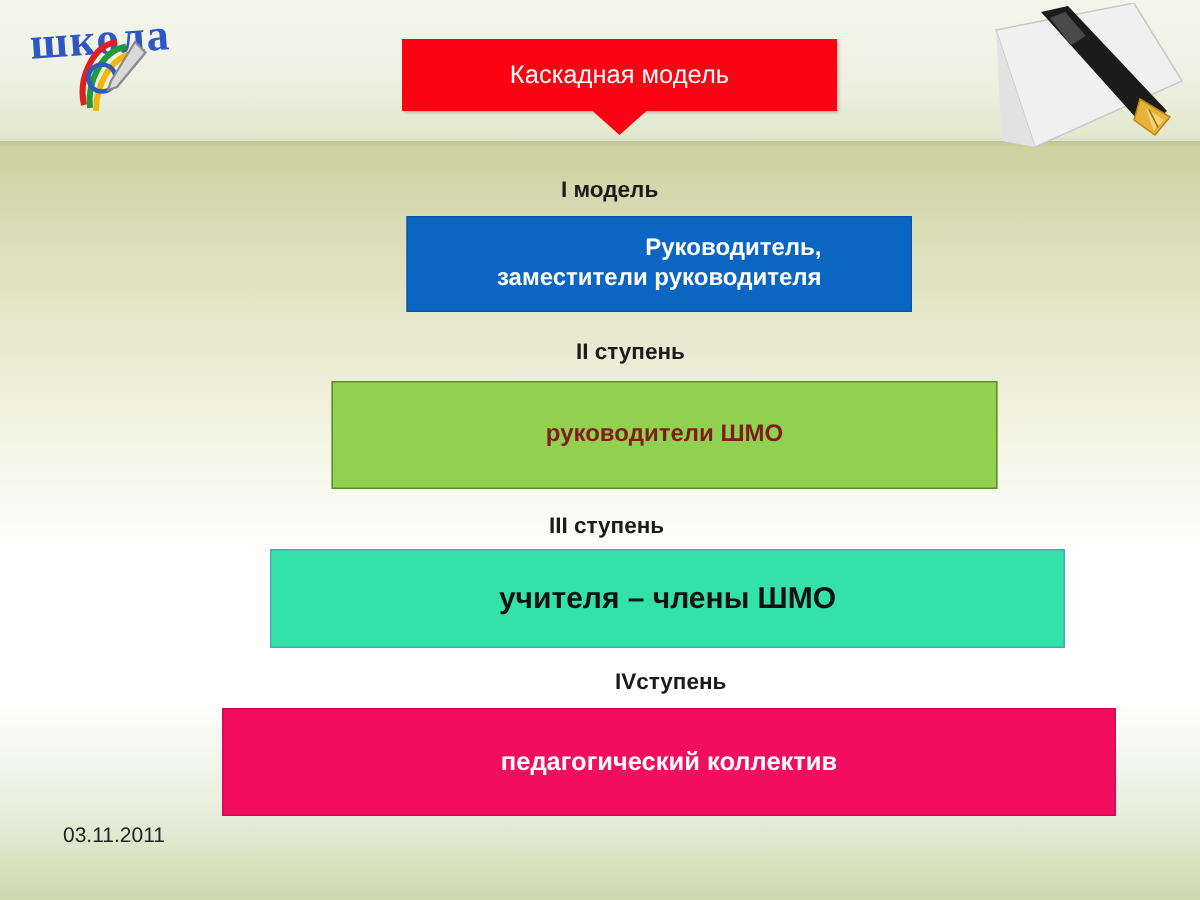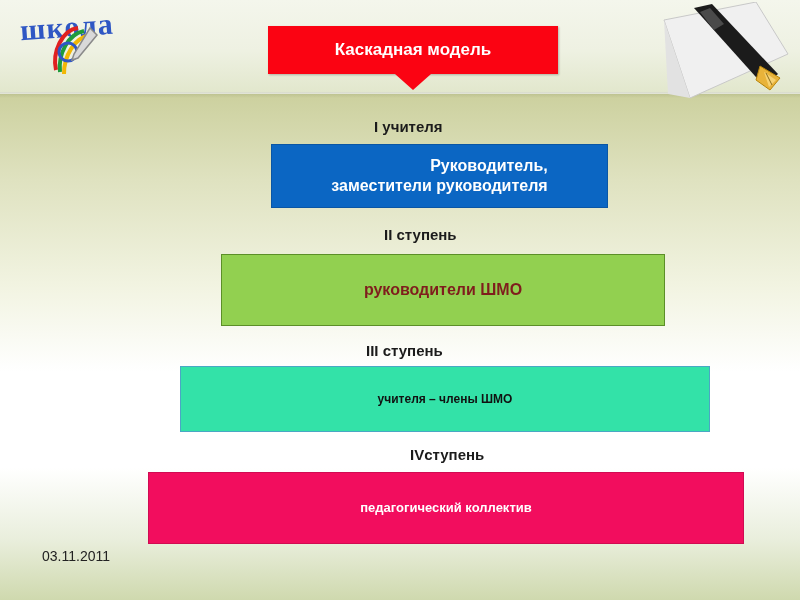--- a/index.html
+++ b/index.html
@@ -70,21 +70,21 @@
     width: 290px; height: 48px;
     background: #fb0312;
     display: flex;
     align-items: center;
     justify-content: center;
     box-shadow: 1px 1px 2px rgba(0,0,0,0.25);
   }
   .title-banner span {
     color: #ffffff;
     font-size: 17px;
-    font-weight: bold;
+    font-weight: normal;
   }
   .title-arrow {
     position: absolute;
     left: 395px; top: 74px;
     width: 0; height: 0;
     border-left: 18px solid transparent;
     border-right: 18px solid transparent;
     border-top: 16px solid #fb0312;
   }
 
@@ -129,29 +129,29 @@
     border: 1px solid #5c8f28;
     color: #7f1d1d;
     font-size: 16px;
   }
   .box3 {
     left: 160px; top: 366px;
     width: 530px; height: 66px;
     background: #33e2a8;
     border: 1px solid #4aa7c4;
     color: #111111;
-    font-size: 12px;
+    font-size: 20px;
   }
   .box4 {
     left: 128px; top: 472px;
     width: 596px; height: 72px;
     background: #f20d5e;
     border: 1px solid #d00b52;
     color: #ffffff;
-    font-size: 13px;
+    font-size: 17px;
   }
 
   
   .date {
     position: absolute;
     left: 42px; top: 548px;
     font-size: 14px;
     color: #222222;
   }
 </style>
@@ -184,21 +184,21 @@
       <line x1="106" y1="71" x2="112" y2="83" stroke="#8a6d1f" stroke-width="1"></line>
       <path d="M40 10 L 50 6 L 64 22 L 54 28 Z" fill="#4a4a4a"></path>
     </svg>
   </div>
 
   <div class="title-banner">
     <span>Каскадная модель</span>
   </div>
   <div class="title-arrow"></div>
 
-  <div class="step-label lbl1">I учителя</div>
+  <div class="step-label lbl1">I модель</div>
   <div class="step-label lbl2">II ступень</div>
   <div class="step-label lbl3">III ступень</div>
   <div class="step-label lbl4">IVступень</div>
 
   <div class="box box1">
     <span>
       <span>Руководитель,</span>
       <span>заместители руководителя</span>
     </span>
   </div>

